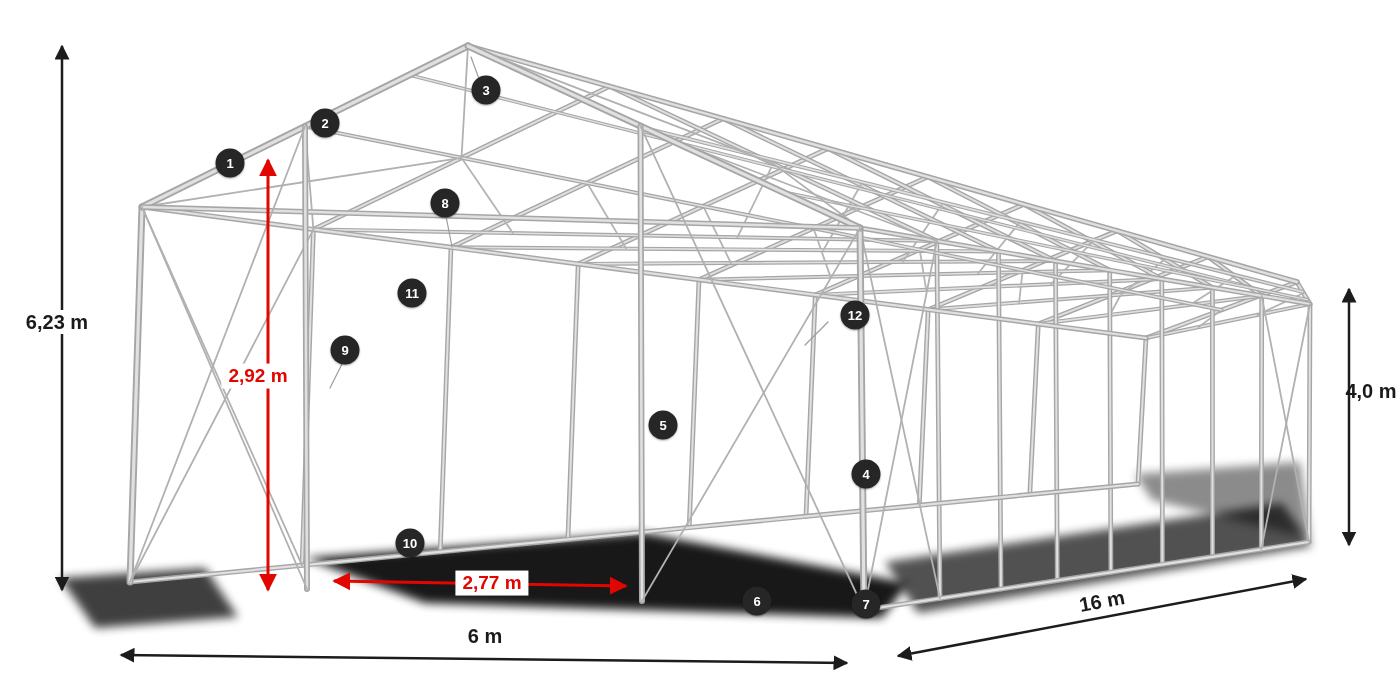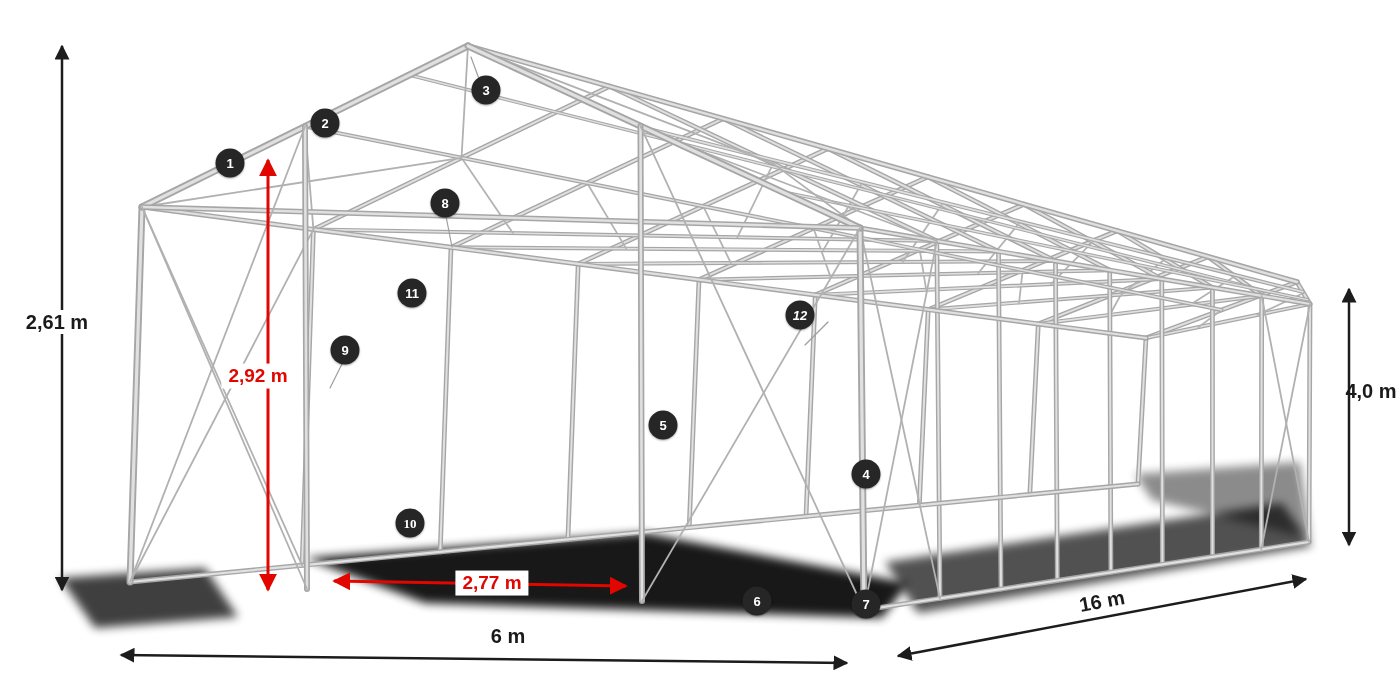--- a/index.html
+++ b/index.html
@@ -203,24 +203,24 @@
   <div id="badges">
       <div class="badge" style="left: 230px; top: 163px;">1</div>
       <div class="badge" style="left: 325px; top: 123px;">2</div>
       <div class="badge" style="left: 486px; top: 90px;">3</div>
       <div class="badge" style="left: 866px; top: 474px;">4</div>
       <div class="badge" style="left: 663px; top: 425px;">5</div>
       <div class="badge" style="left: 757px; top: 601px;">6</div>
       <div class="badge" style="left: 866px; top: 604px;">7</div>
       <div class="badge" style="left: 445px; top: 203px;">8</div>
       <div class="badge" style="left: 345px; top: 350px;">9</div>
-      <div class="badge" style="left: 410px; top: 523px; font-family: Liberation Serif, serif;">10</div>
+      <div class="badge" style="left: 410px; top: 543px;">10</div>
       <div class="badge" style="left: 412px; top: 269px; margin-top: 24px;">11</div>
-      <div class="badge" style="left: 800px; top: 315px; font-style: italic;">12</div>
+      <div class="badge" style="left: 855px; top: 315px;">12</div>
     </div>
 
-  <div class="dim-label bg" style="left:57px;top:322px">2,61 m</div>
+  <div class="dim-label bg" style="left:57px;top:322px">6,23 m</div>
   <div class="dim-label red" style="left:258px;top:376px">2,92 m</div>
   <div class="dim-label red" style="left:492px;top:583px">2,77 m</div>
-  <div class="dim-label" style="left:508px;top:636px">6 m</div>
+  <div class="dim-label" style="left:485px;top:636px">6 m</div>
   <div class="dim-label rot" style="left:1102px;top:601px">16 m</div>
   <div class="dim-label" style="left:1371px;top:391px">4,0 m</div>
 </div>
 
 </body></html>

